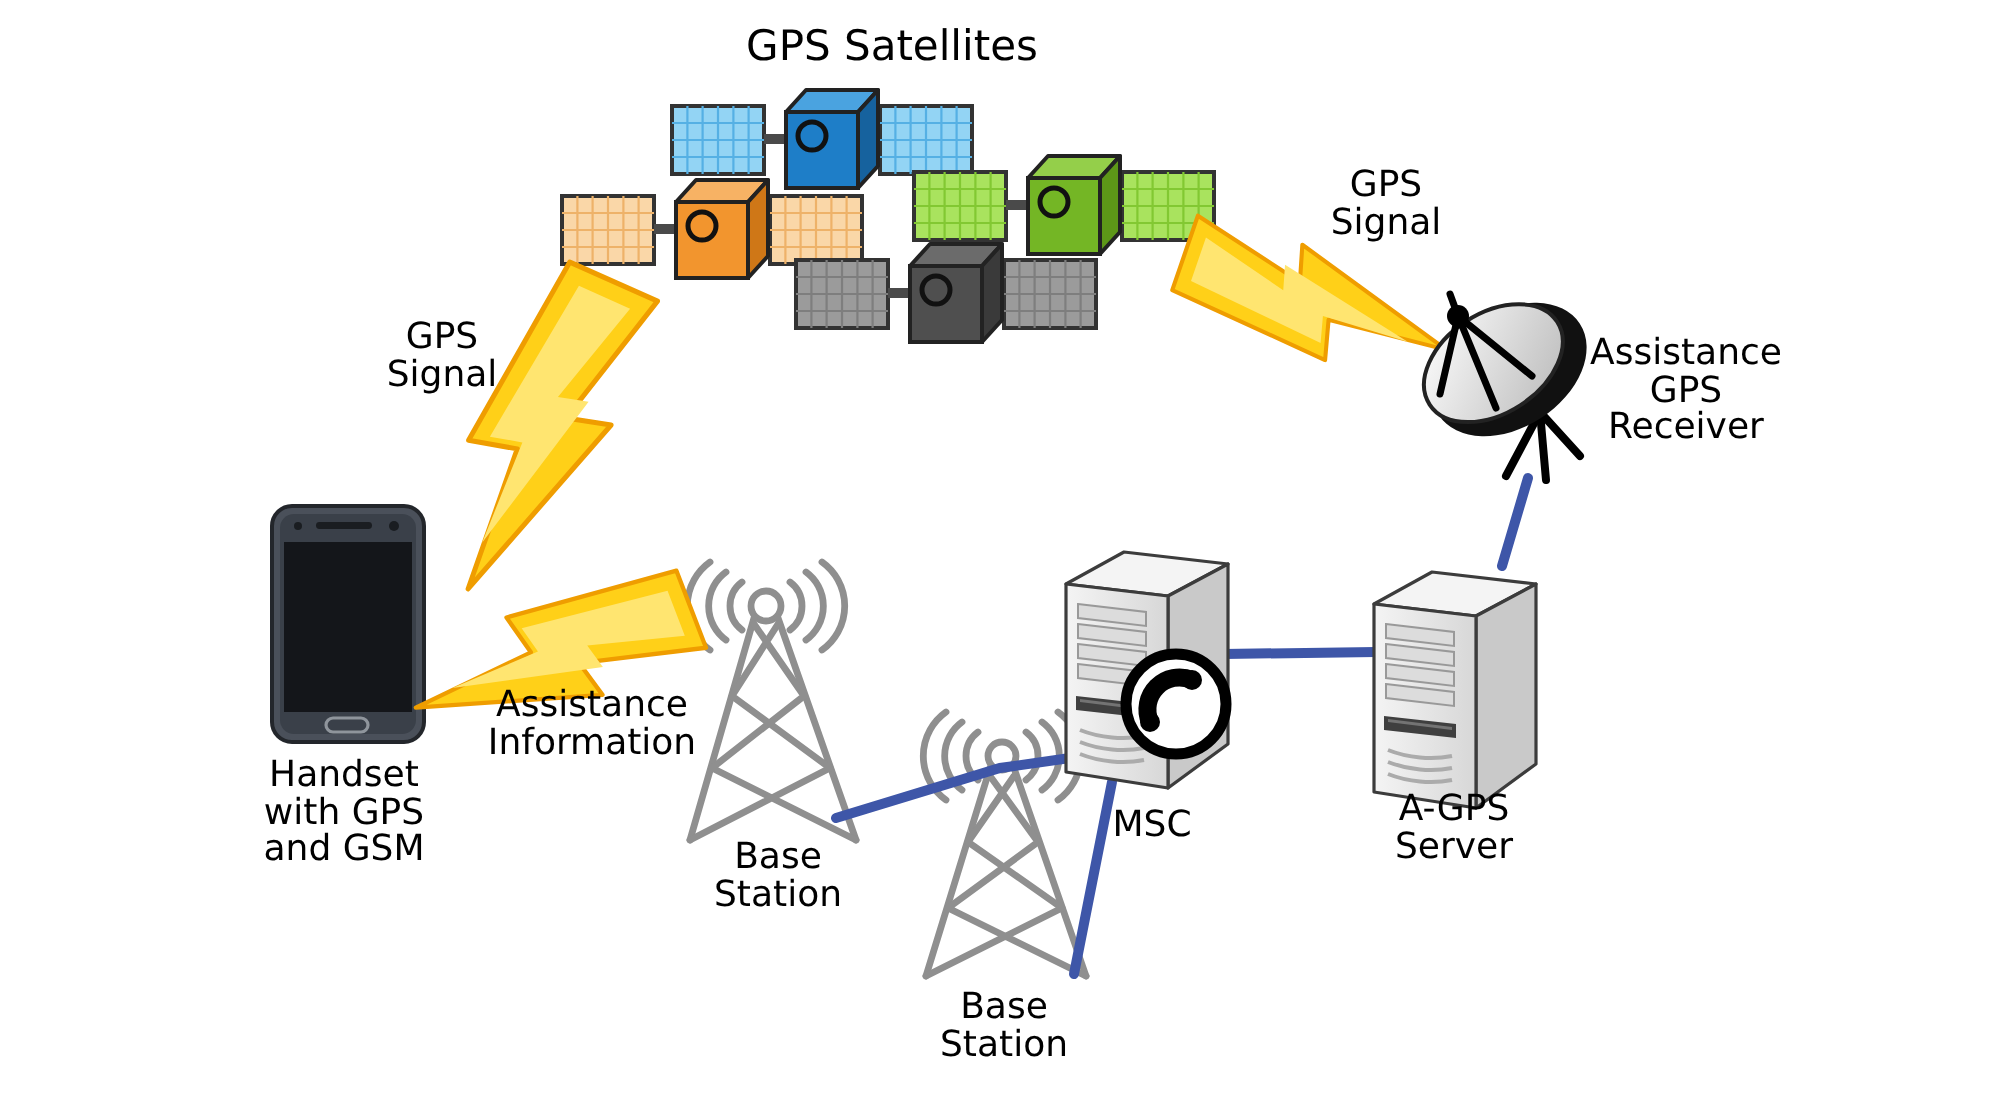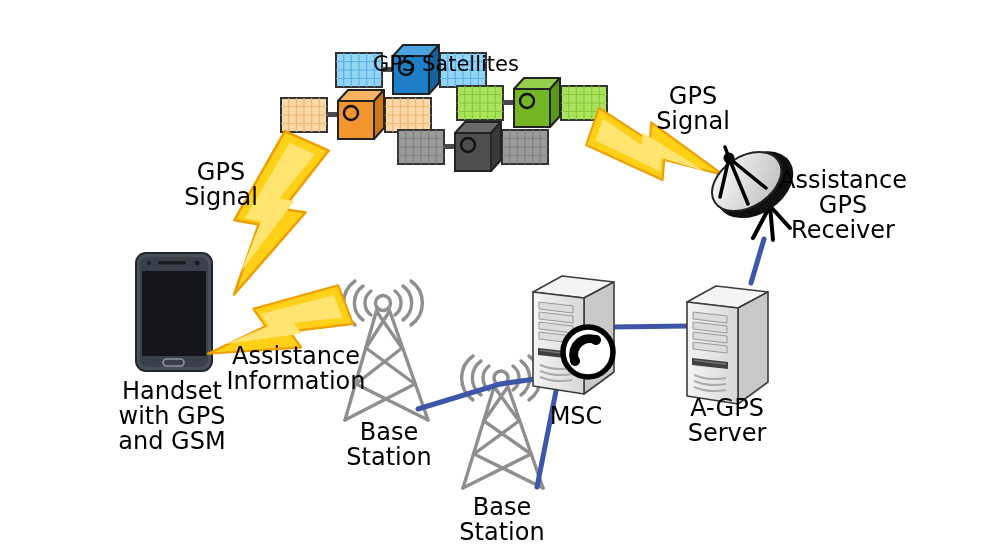--- a/index.html
+++ b/index.html
@@ -4,23 +4,23 @@
 <style>
   html,body { margin:0; padding:0; background:#fff; }
   #stage {
     position:relative; width:1000px; height:550px; background:#ffffff;
     overflow:hidden; font-family:"DejaVu Sans", sans-serif;
   }
   #stage svg.canvas { position:absolute; left:0; top:0; }
   .lbl {
     position:absolute; transform:translateX(-50%);
     text-align:center; white-space:pre-line; color:#000;
-    font-size:24px; line-height:1.04; letter-spacing:0px;
+    font-size:18px; line-height:1.04; letter-spacing:0px;
   }
-  .lbl.title { font-size:21px;margin-top:41px; }
+  .lbl.title { font-size:21px; }
 </style>
 </head>
 <body>
 
 <div id="stage">
 
   <svg class="canvas" width="1000" height="550" viewBox="0 0 1000 550">
     <defs>
       <linearGradient id="gFront" x1="0" y1="0" x2="1" y2="0">
         <stop offset="0" stop-color="#f4f4f4"></stop>

